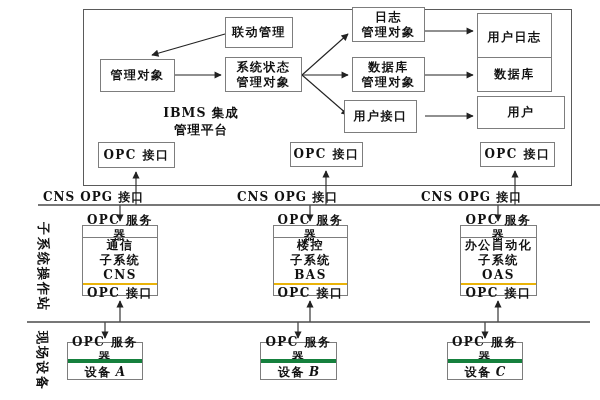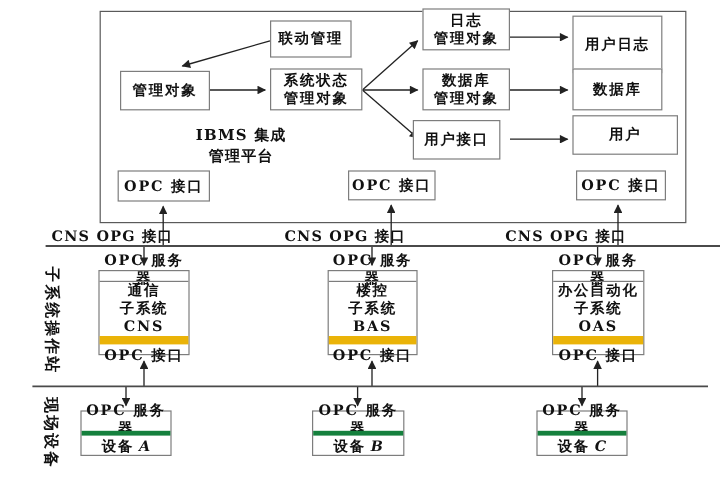--- a/index.html
+++ b/index.html
@@ -21,21 +21,21 @@
   .floating-label{
     position:absolute;z-index:2;font-weight:bold;font-size:12px;
     letter-spacing:1px;white-space:pre-line;text-align:center;
   }
   .stack{flex-direction:column;align-items:stretch;padding:0;}
   .stack .row{
     display:flex;align-items:center;justify-content:center;text-align:center;
     white-space:pre-line;
   }
   .stack .row.srv{height:18px;flex:0 0 auto;}
-  .stack .row.name{flex:1 1 auto;border-top:1px solid #7d7d7d;border-bottom:7px solid #eab308;}
+  .stack .row.name{flex:1 1 auto;border-top:1px solid #7d7d7d;border-bottom:2px solid #eab308;}
   .stack .row.iface{height:18px;flex:0 0 auto;}
   .stack .row.dev{height:18px;flex:0 0 auto;border-top:4px solid #15803d;}
   .dev-letter{font-style:italic;margin-left:4px;letter-spacing:0;}
   .side-label{
     position:absolute;z-index:2;font-weight:bold;font-size:13px;letter-spacing:2px;
     transform:rotate(90deg);transform-origin:left top;white-space:nowrap;
   }
 </style>
 </head>
 <body>

